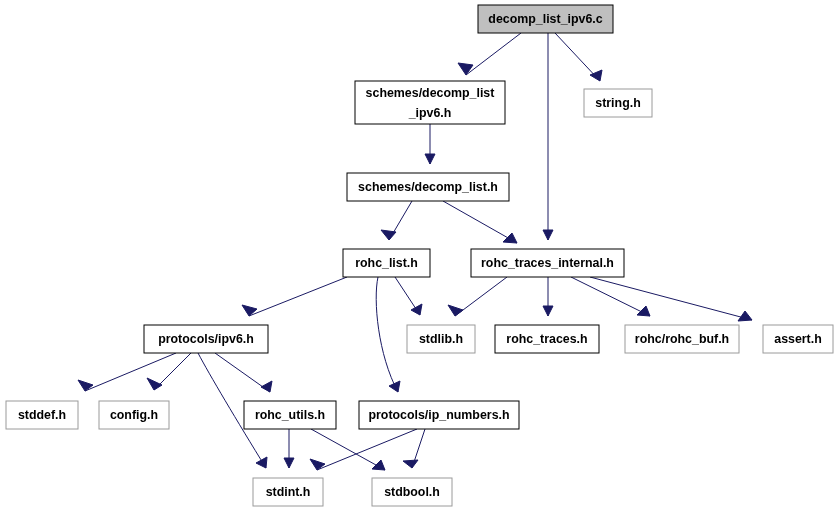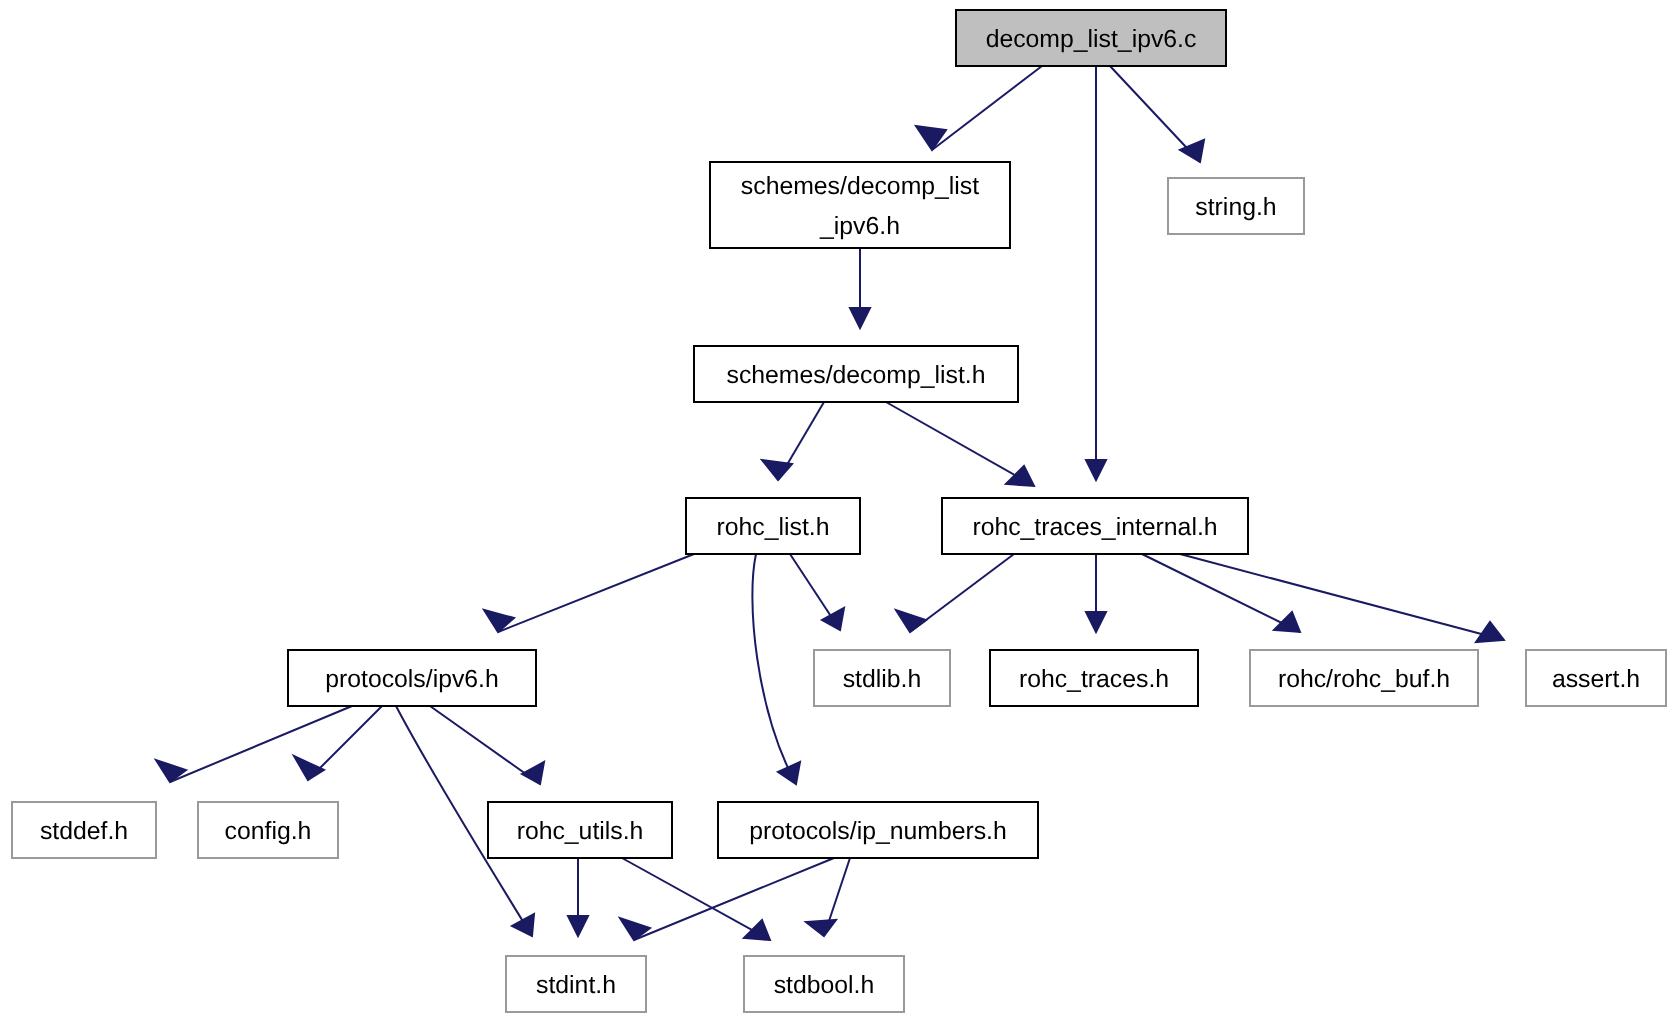--- a/index.html
+++ b/index.html
@@ -10,20 +10,21 @@
   body {
     width: 838px;
     height: 511px;
     font-family: "Liberation Sans", sans-serif;
     overflow: hidden;
   }
   #graph-root {
     position: relative;
     width: 742px;
     height: 511px;
+    font-weight: bold;
   }
   svg#depgraph {
     display: block;
     width: 838px;
     height: 511px;
   }
   .node-box {
     stroke-width: 1;
   }
   .node-box.border-dark { stroke: #000000; }

